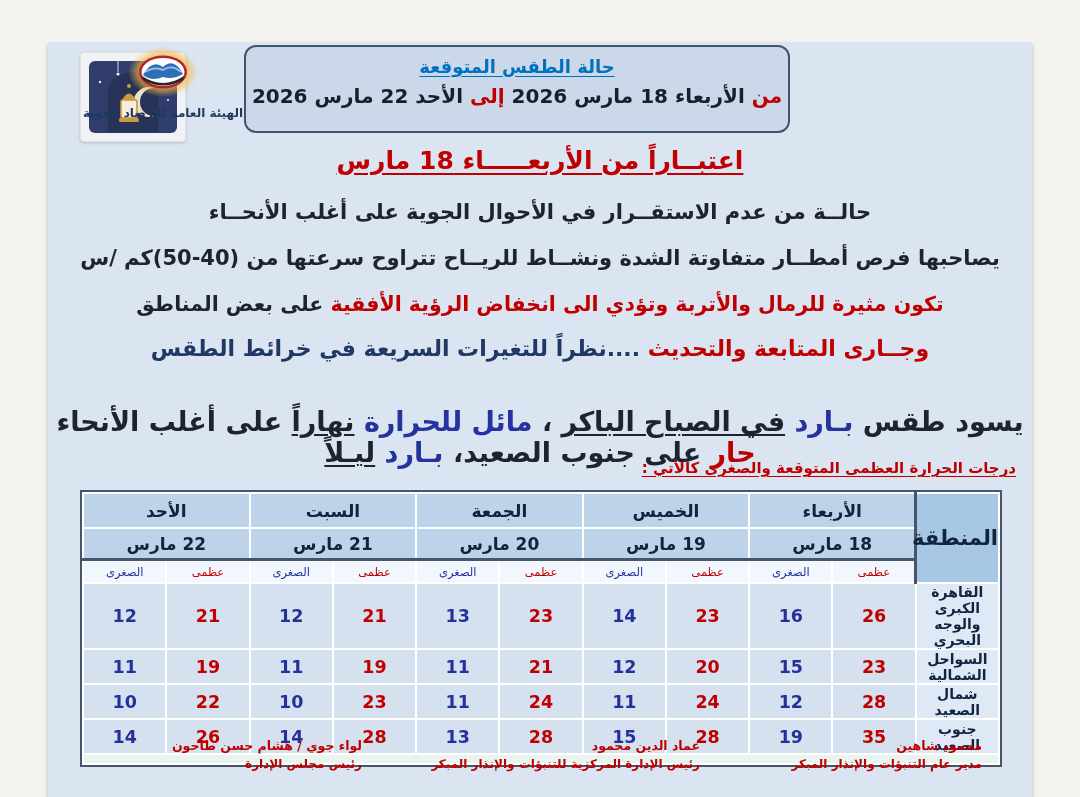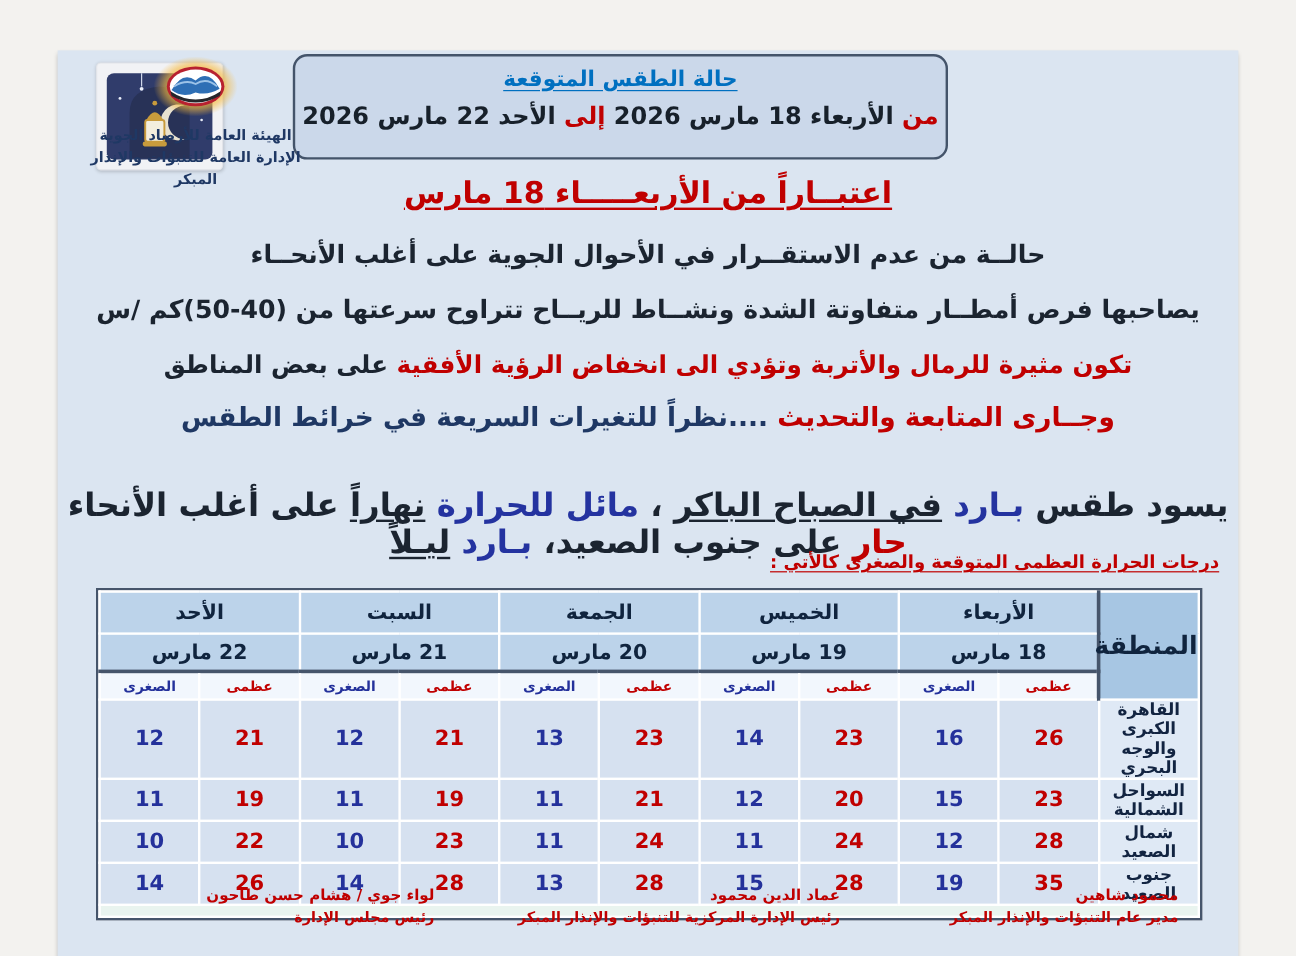--- a/index.html
+++ b/index.html
@@ -37,21 +37,21 @@
   .tbl-title{top:417px;font-size:15px;color:#c00000;text-align:right;padding-right:16px;
              box-sizing:border-box;text-decoration:underline;text-underline-offset:3px;}
   
   .twrap{position:absolute;right:30px;top:448px;width:922px;border:2px solid #46556b;
          box-sizing:border-box;background:#fff;}
   table{border-collapse:collapse;width:100%;table-layout:fixed;direction:rtl;}
   th,td{border:2px solid #ffffff;text-align:center;padding:0;}
   .day-name th,.day-name{background:#bcd3ea;color:#10243e;font-size:17px;font-weight:bold;height:33px;}
   .day-date th,.day-date{background:#bcd3ea;color:#10243e;font-size:17px;font-weight:bold;height:29px;}
   th.region{background:#a7c6e3;color:#10243e;font-size:21px;font-weight:bold;border-left:3px solid #46556b;}
-  .sub th{background:#f2f7fd;font-size:11.5px;font-weight:bold;height:21px;border-top:3px solid #46556b;}
+  .sub th{background:#f2f7fd;font-size:11.5px;font-weight:normal;height:21px;border-top:3px solid #46556b;}
   .sub th.maxl{color:#c00000;}
   .sub th.minl{color:#24319b;}
   td{background:#d6e1f0;font-size:17.5px;font-weight:bold;height:33px;}
   td.rlabel{background:#dfe9f5;color:#122441;font-size:14px;}
   td.tmax{color:#c00000;}
   td.tmin{color:#24319b;}
   tr.ghost td{background:#e9f4ef;height:8px;border-top:2px solid #fff;}
   
   .sig{position:absolute;text-align:right;color:#c00000;font-weight:bold;top:694px;line-height:1.55;}
   .sig .nm{font-size:12.5px;}
@@ -102,21 +102,20 @@
         </defs>
         <ellipse cx="36" cy="26" rx="35" ry="25" fill="url(#sun)"></ellipse>
         <ellipse cx="36" cy="26" rx="24" ry="16.5" fill="#b8212f"></ellipse>
         <ellipse cx="36" cy="26" rx="21.5" ry="14" fill="#ffffff"></ellipse>
         <path d="M16 29 Q25 13 36 21 Q47 11 56 28 Q46 34 36 31 Q25 36 16 29 Z" fill="#2e6fb5"></path>
         <path d="M18 26 Q28 20 36 24 Q45 18 54 26" fill="none" stroke="#9cc3e8" stroke-width="1.6"></path>
         <path d="M15 30 Q36 44 57 30 L56 34 Q36 45 16 34 Z" fill="#26262a"></path>
       </svg>
       <div class="org">
         <div>الهيئة العامة للأرصاد الجوية</div>
-        <div>الإدارة العامة للتنبؤات والإنذار المبكر</div>
       </div>
     </div>
 
     <div class="line heading">اعتبــاراً من الأربعـــــاء 18 مارس</div>
     <div class="line l1">حالــة من عدم الاستقــرار في الأحوال الجوية على أغلب الأنحــاء</div>
     <div class="line l2">يصاحبها فرص أمطــار متفاوتة الشدة ونشــاط للريــاح تتراوح سرعتها من (40-50)كم /س</div>
     <div class="line l3"><span class="red">تكون مثيرة للرمال والأتربة وتؤدي الى انخفاض الرؤية الأفقية </span><span class="blk">على بعض المناطق</span></div>
     <div class="line l4"><span class="red">وجــارى المتابعة والتحديث </span><span class="navy">....نظراً للتغيرات السريعة في خرائط الطقس</span></div>
 
     <div class="line summary"><span class="blk">يسود طقس </span><span class="blue">بـارد</span><span class="blk"> </span><span class="blk u">في الصباح الباكر</span><span class="blk"> ، </span><span class="blue">مائل للحرارة</span><span class="blk"> </span><span class="blk u">نهاراً</span><span class="blk"> على أغلب الأنحاء </span><span class="red">حار</span><span class="blk"> على جنوب الصعيد، </span><span class="blue">بـارد</span><span class="blk"> </span><span class="blk u">ليـلاً</span></div>

